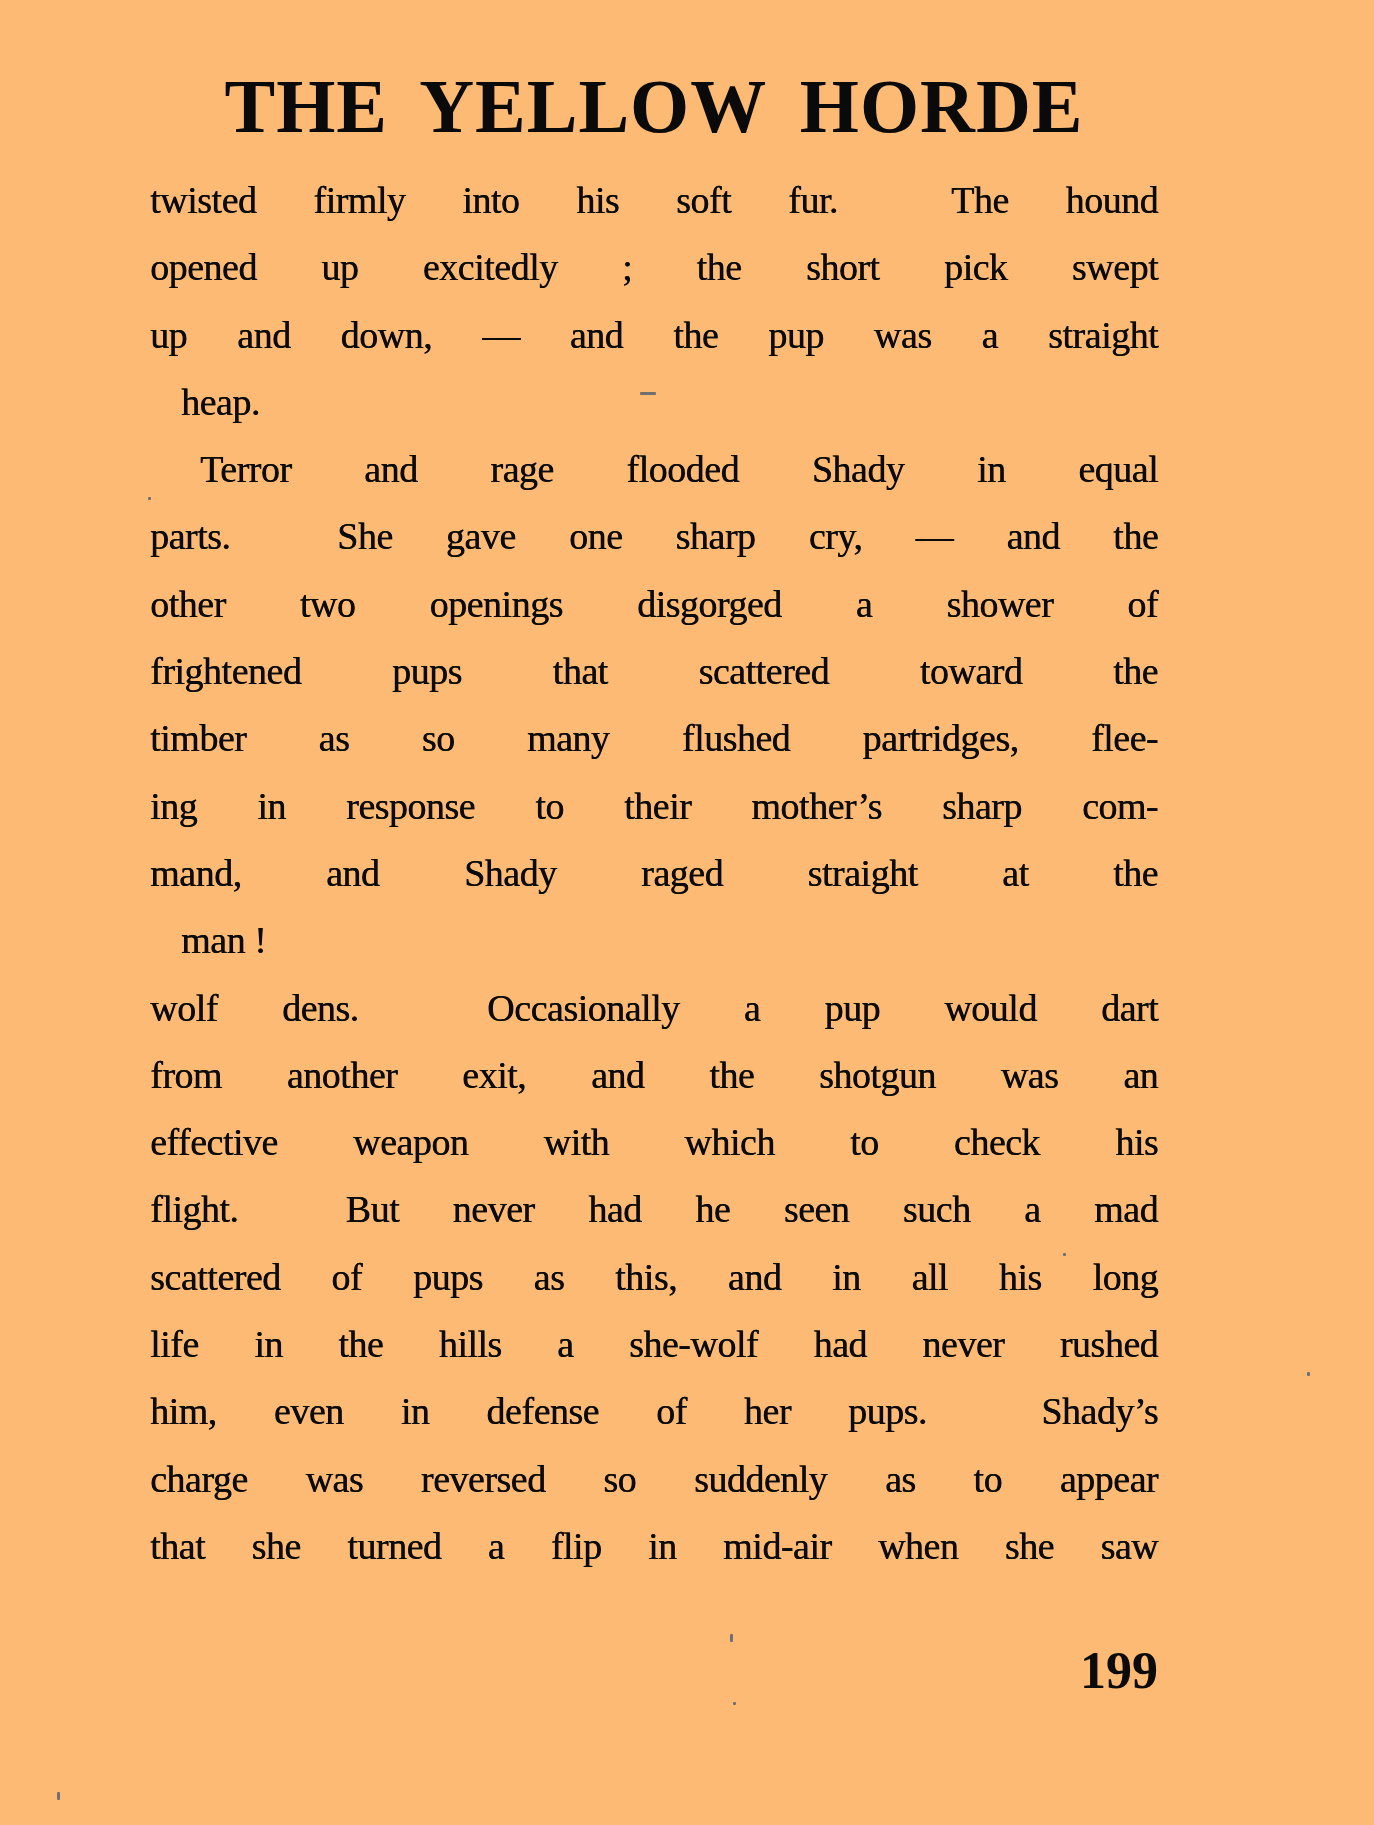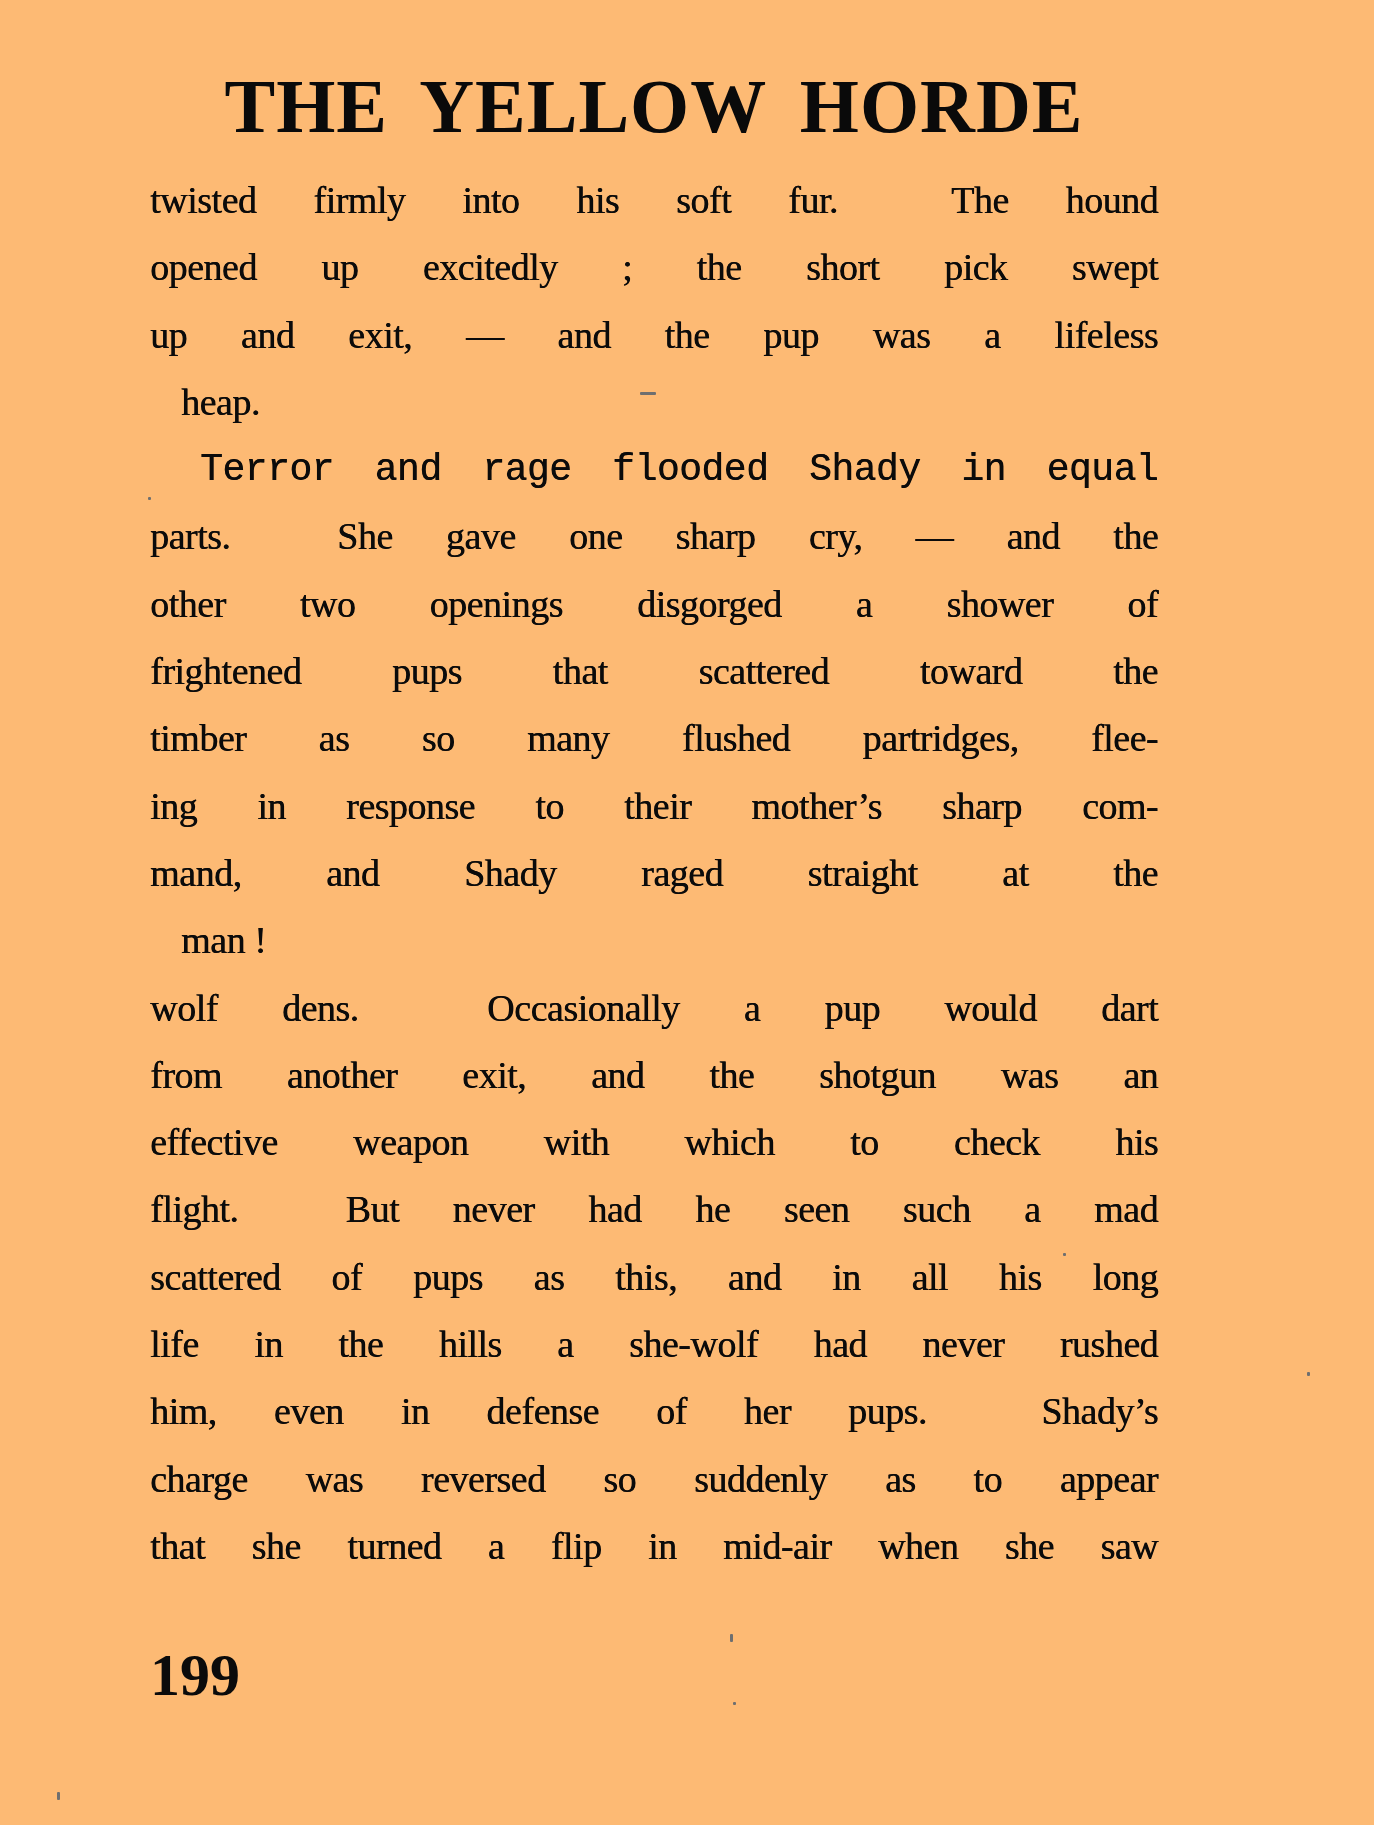--- a/index.html
+++ b/index.html
@@ -50,50 +50,49 @@
   .line.justified {
     white-space: normal;
   }
   .line.left {
     text-align: left;
     text-align-last: left;
     margin-left: 31px;
   }
   .line.indent {
     text-indent: 50px;
-    font-family: Liberation Mono, monospace;
   }
   .page-number {
     position: absolute;
     top: 1642px;
     left: 150px;
     width: 1008px;
-    text-align: left;
-    font-size: 60px;
+    text-align: right;
+    font-size: 52px;
     line-height: 1.1;
     font-weight: 700;
     color: #0b0b0b;
   }
   .speck {
     position: absolute;
     background: #6f6f6f;
     border-radius: 1px;
   }
 </style>
 </head>
 <body>
 
 <div class="page">
 
   <div class="running-head">THE YELLOW HORDE</div>
 
   <div class="body-block">
       <div class="line justified">twisted firmly into his soft fur.&nbsp; The hound</div>
       <div class="line justified">opened up excitedly&nbsp;; the short pick swept</div>
-      <div class="line justified">up and exit, — and the pup was a lifeless</div>
+      <div class="line justified">up and down, — and the pup was a straight</div>
       <div class="line left">heap.</div>
       <div class="line justified indent">Terror and rage flooded Shady in equal</div>
       <div class="line justified">parts.&nbsp; She gave one sharp cry, — and the</div>
       <div class="line justified">other two openings disgorged a shower of</div>
       <div class="line justified">frightened pups that scattered toward the</div>
       <div class="line justified">timber as so many flushed partridges, flee-</div>
       <div class="line justified">ing in response to their mother’s sharp com-</div>
       <div class="line justified">mand, and Shady raged straight at the</div>
       <div class="line left">man&nbsp;!</div>
       <div class="line justified">wolf dens.&nbsp; Occasionally a pup would dart</div>

